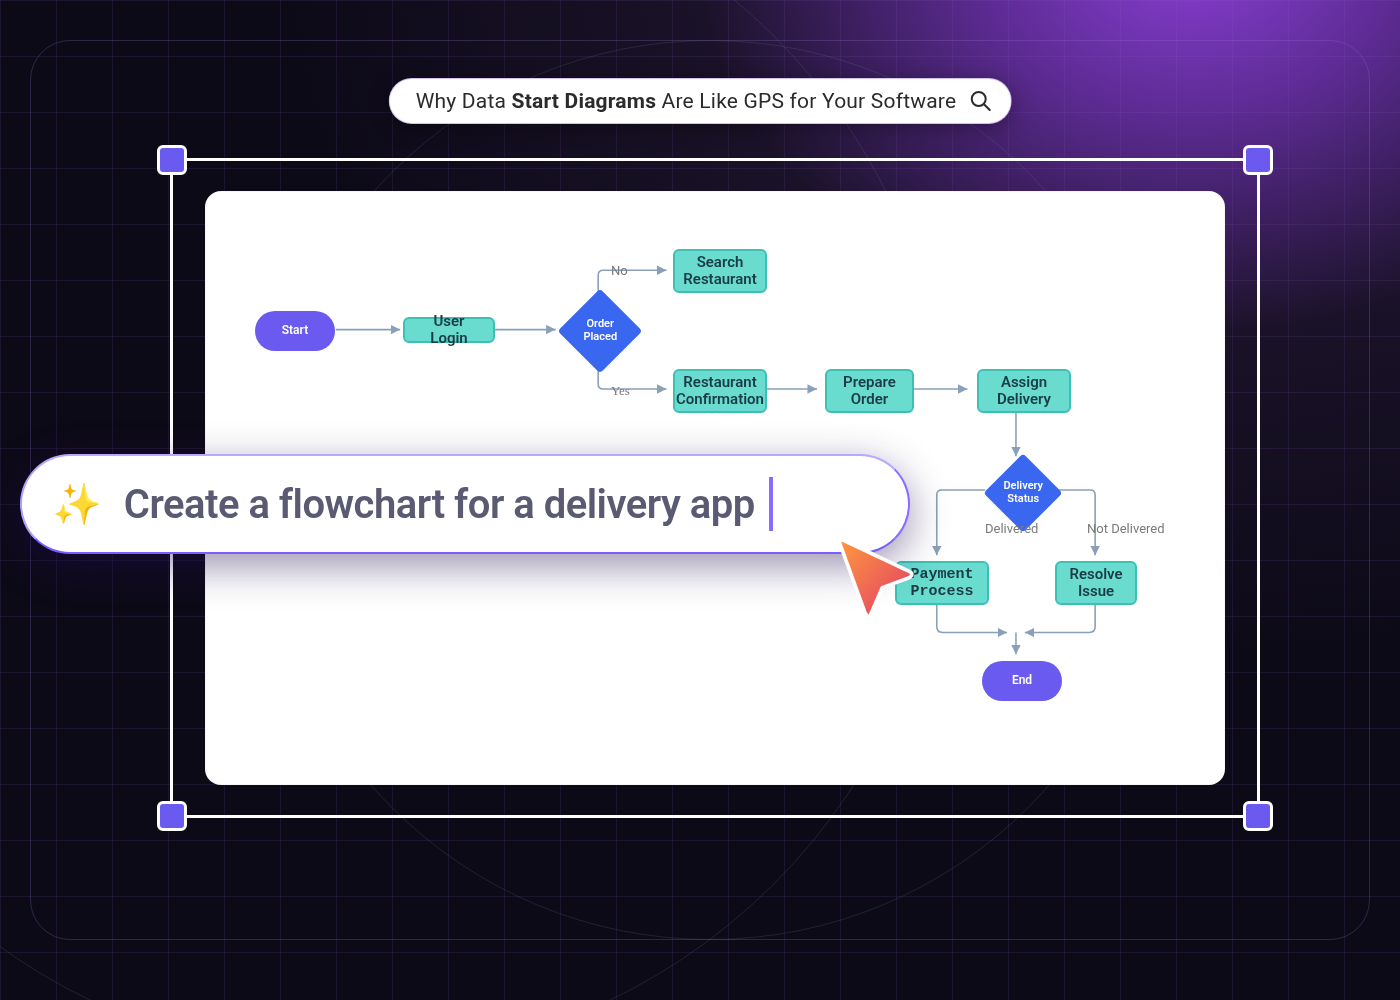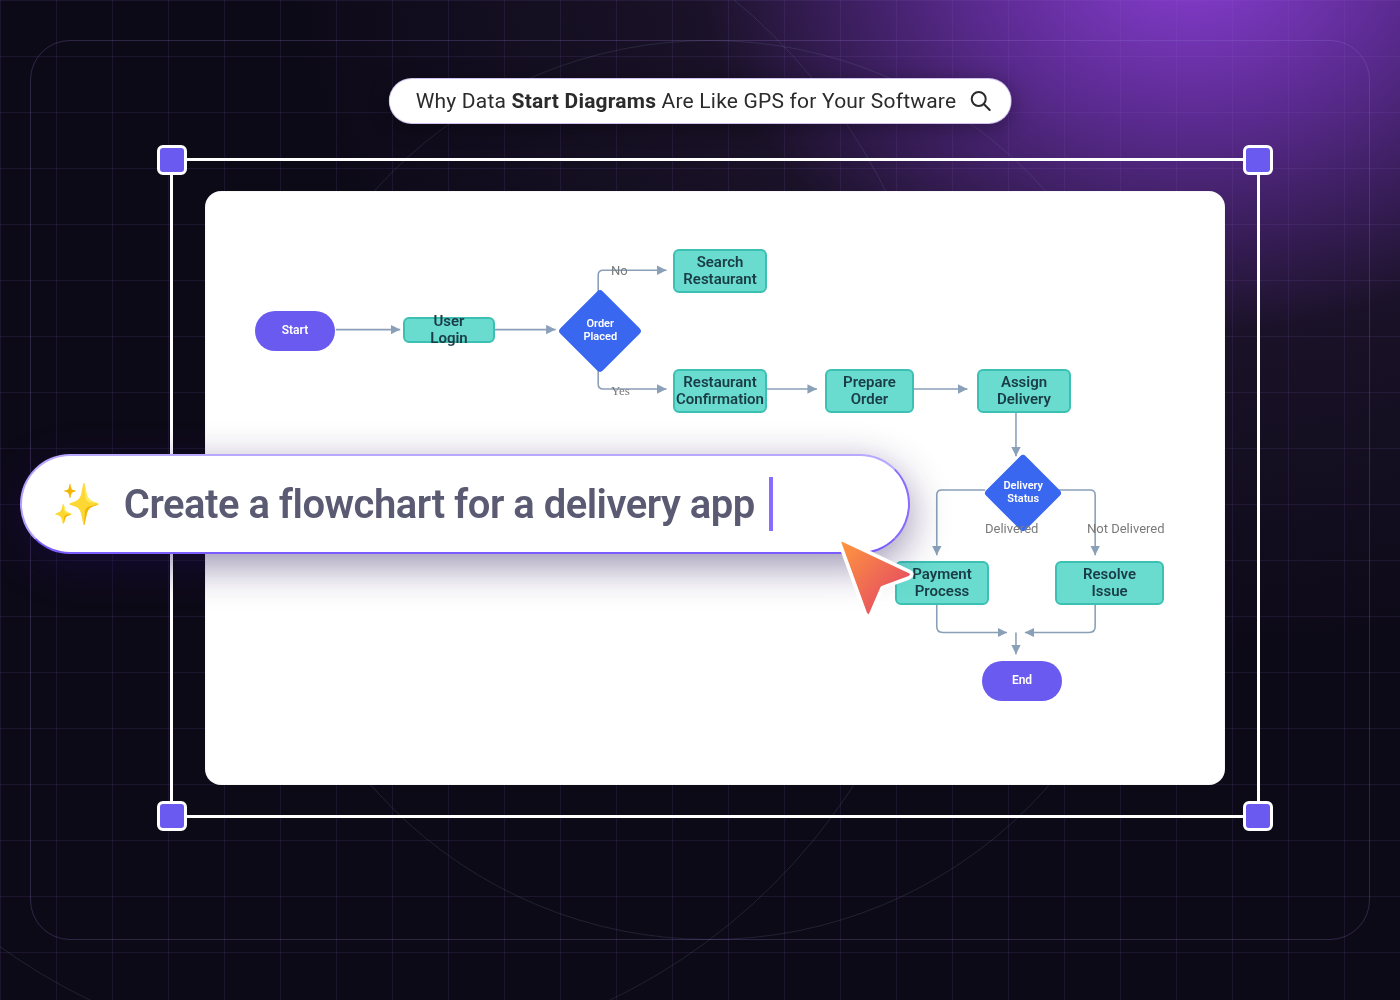--- a/index.html
+++ b/index.html
@@ -219,25 +219,25 @@
     </div>
 
     <div class="node rect" style="left:772px; top:178px; width:94px; height:44px;justify-content:center;">
       <span>Assign Delivery</span>
     </div>
 
     <div class="node diamond" style="left:790px; top:274px; width:56px; height:56px;">
       <span class="inner">Delivery Status</span>
     </div>
 
-    <div class="node rect" style="left:690px; top:370px; width:94px; height:44px;">
+    <div class="node rect" style="left:690px; top:370px; width:94px; height:44px;font-family:Liberation Mono, monospace;">
       <span>Payment Process</span>
     </div>
 
-    <div class="node rect" style="left:850px; top:370px; width:109px; height:44px;">
+    <div class="node rect" style="left:850px; top:370px; width:82px; height:44px;">
       <span>Resolve Issue</span>
     </div>
 
     <div class="node term" style="left:777px; top:470px; width:80px; height:40px;">
       <span>End</span>
     </div>
 
     <div class="edge-label" style="left:406px; top:72px;">No</div>
     <div class="edge-label" style="left:406px; top:192px;font-family:Liberation Serif, serif;">Yes</div>
     <div class="edge-label" style="left:740px; top:330px;margin-left:40px;">Delivered</div>

